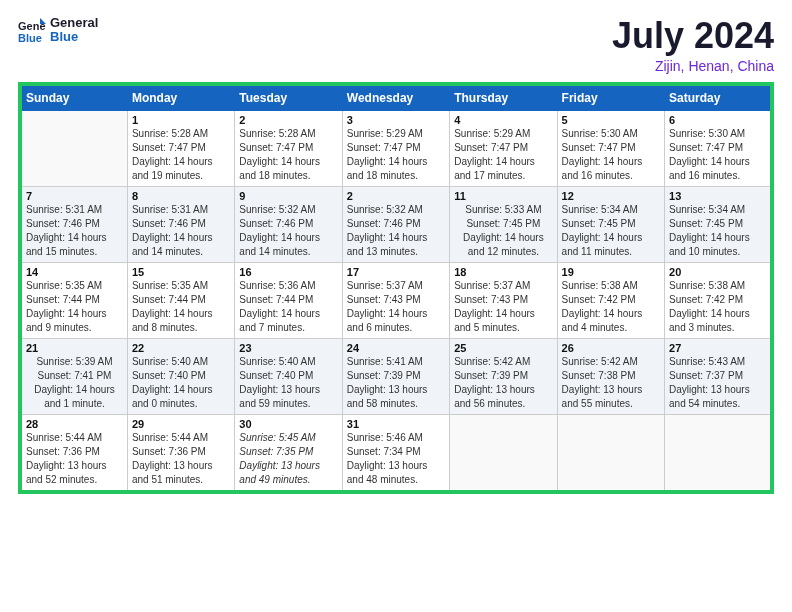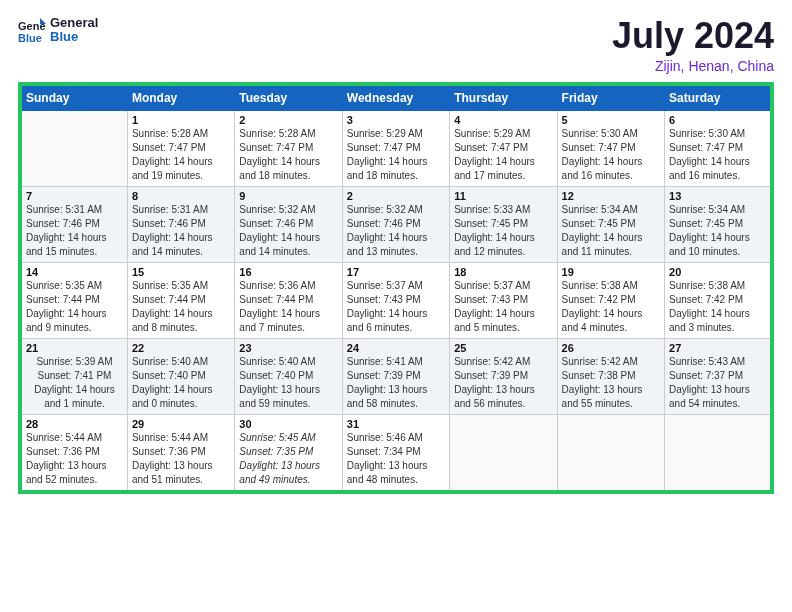--- a/index.html
+++ b/index.html
@@ -194,21 +194,21 @@
           </td>
           <td class="row-shade">
             <span class="day-num">2</span>
             <div class="day-info" style="white-space: pre-line;">Sunrise: 5:32 AM
 Sunset: 7:46 PM
 Daylight: 14 hours
 and 13 minutes.</div>
           </td>
           <td class="row-shade">
             <span class="day-num">11</span>
-            <div class="day-info" style="white-space: pre-line;">Sunrise: 5:33 AM
+            <div class="day-info" style="white-space: pre-line; text-align: center;">Sunrise: 5:33 AM
 Sunset: 7:45 PM
 Daylight: 14 hours
 and 12 minutes.</div>
           </td>
           <td class="row-shade">
             <span class="day-num">12</span>
             <div class="day-info" style="white-space: pre-line;">Sunrise: 5:34 AM
 Sunset: 7:45 PM
 Daylight: 14 hours
 and 11 minutes.</div>

